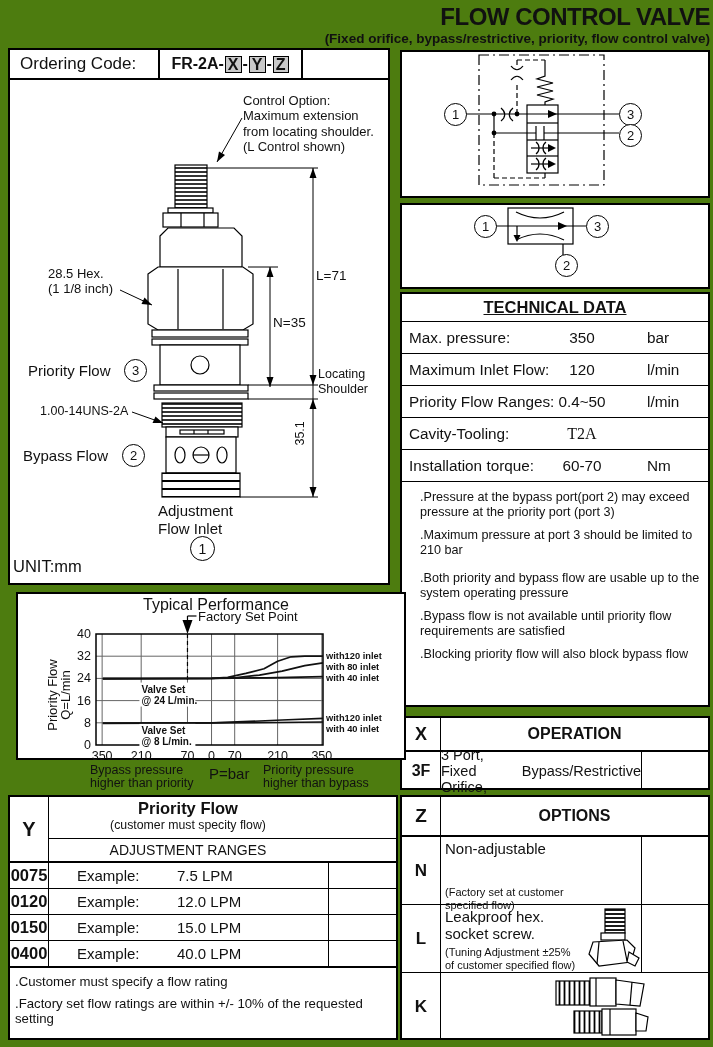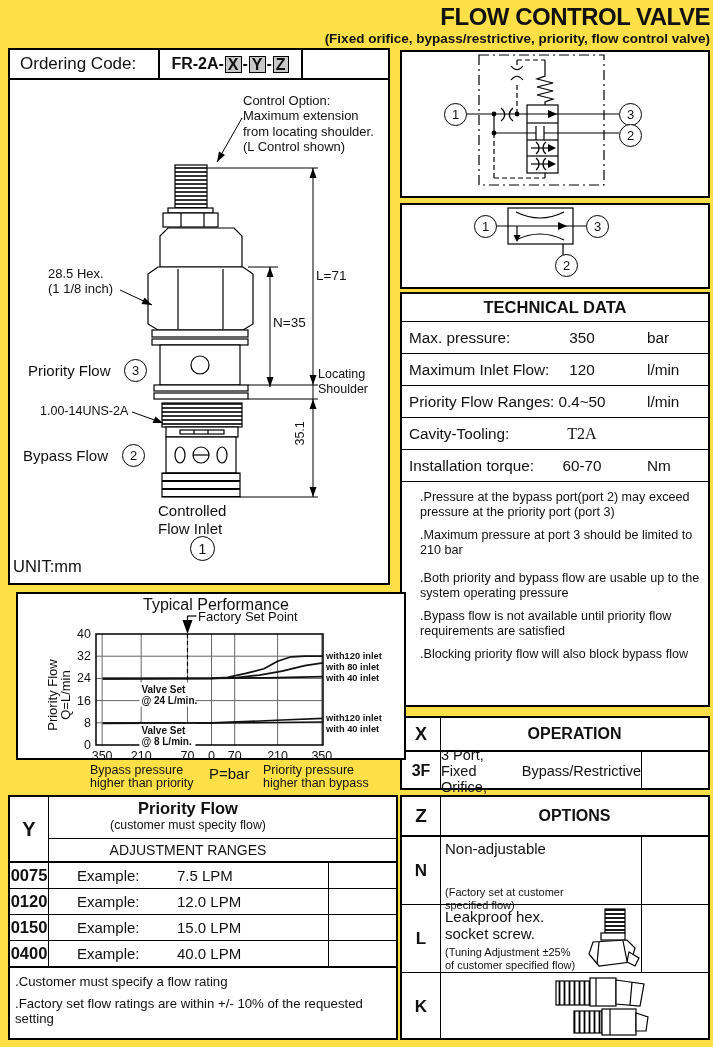--- a/index.html
+++ b/index.html
@@ -1,30 +1,30 @@
 <!DOCTYPE html>
 <html><head>
 <meta charset="utf-8">
 <style>
   html,body{margin:0;padding:0;background:#fff;}
-  .page{position:relative;width:713px;height:1047px;background:#fde047;color:#111;
+  .page{position:relative;width:713px;height:1047px;background:#4d7c0f;color:#111;
         font-family:"Liberation Sans",sans-serif;overflow:hidden;}
   .box{position:absolute;border:2px solid #000;background:#fff;box-sizing:border-box;}
   .lbl{position:absolute;white-space:nowrap;line-height:1.18;color:#111;}
   .pc{position:absolute;border:1.6px solid #000;border-radius:50%;background:#fff;
       display:flex;align-items:center;justify-content:center;font-size:13px;z-index:3;}
   
   .ord-row{position:absolute;left:0;top:0;right:0;height:28px;border-bottom:2px solid #000;display:flex;}
   .ord-label{width:150px;border-right:2px solid #000;font-size:17px;display:flex;align-items:center;padding-left:10px;box-sizing:border-box;}
   .ord-code{width:143px;border-right:2px solid #000;display:flex;align-items:center;justify-content:center;
             font-weight:bold;font-size:16px;box-sizing:border-box;}
   .ord-code .cb{display:inline-block;border:1px solid #000;background:#c9c9c9;padding:0 2px;margin:0 1px;line-height:15px;}
   
   .tt-title{height:27px;border-bottom:1.5px solid #000;display:flex;align-items:center;justify-content:center;
-            font-weight:bold;font-size:16.5px;}
+            font-weight:bold;font-size:16.5px;text-decoration:underline;}
   .tt-row{position:relative;height:31px;border-bottom:1.5px solid #000;font-size:15.3px;}
   .tt-row .l{position:absolute;left:7px;top:0;line-height:31px;}
   .tt-row .v{position:absolute;left:140px;width:80px;text-align:center;top:0;line-height:31px;}
   .tt-row .u{position:absolute;left:245px;top:0;line-height:31px;}
   .tt-notes{padding:8px 4px 0 6px;}
   .tt-notes p{margin:0 0 9px 12px;font-size:12.6px;line-height:14.5px;}
   
   .op-head{height:32px;border-bottom:2px solid #000;display:flex;}
   .op-x{width:38px;border-right:1.5px solid #000;display:flex;align-items:center;justify-content:center;font-weight:bold;font-size:18px;}
   .op-t{flex:1;display:flex;align-items:center;justify-content:center;font-weight:bold;font-size:16px;}
@@ -169,21 +169,21 @@
   <div class="lbl" style="left:48px;top:266px;font-size:13px;">
     <div>28.5 Hex.</div>
     <div>(1 1/8 inch)</div>
   </div>
   <div class="lbl" style="left:28px;top:362px;font-size:15px;">Priority Flow</div>
   <div class="pc" style="left:124px;top:359px;width:21px;height:21px;">3</div>
   <div class="lbl" style="left:40px;top:404px;font-size:12.5px;">1.00-14UNS-2A</div>
   <div class="lbl" style="left:23px;top:447px;font-size:15px;">Bypass Flow</div>
   <div class="pc" style="left:122px;top:444px;width:21px;height:21px;">2</div>
   <div class="lbl" style="left:158px;top:502px;width:88px;font-size:15px;text-align:left;white-space:normal;">
-    <div>Controlled</div>
+    <div>Adjustment</div>
     <div>Flow Inlet</div>
   </div>
   <div class="pc" style="left:190px;top:536px;width:23px;height:23px;font-size:14px;">1</div>
   <div class="lbl" style="left:13px;top:557px;font-size:16.5px;">UNIT:mm</div>
   <div class="lbl" style="left:316px;top:268px;font-size:13.5px;">L=71</div>
   <div class="lbl" style="left:273px;top:315px;font-size:13.5px;">N=35</div>
   <div class="lbl" style="left:318px;top:367px;font-size:12.5px;">
     <div>Locating</div>
     <div>Shoulder</div>
   </div>

